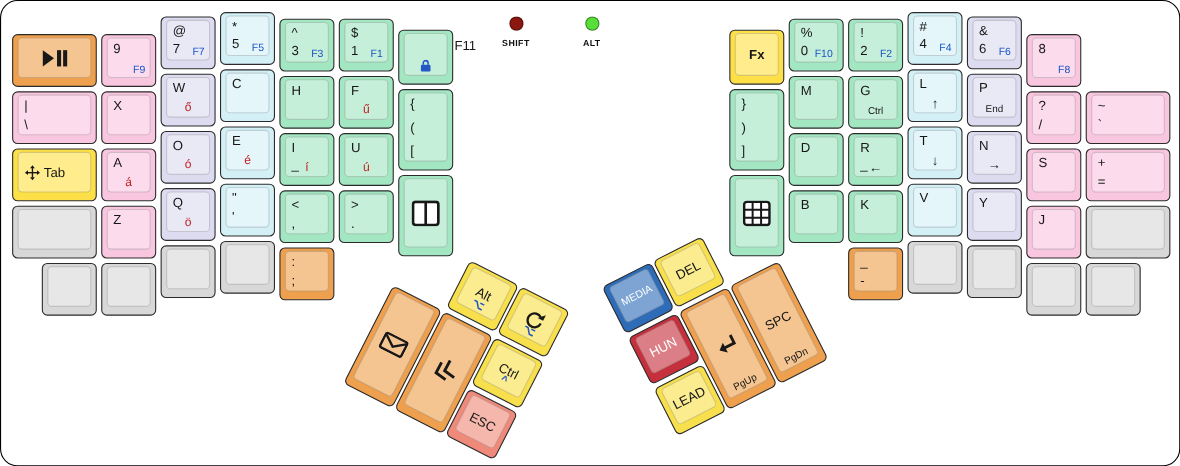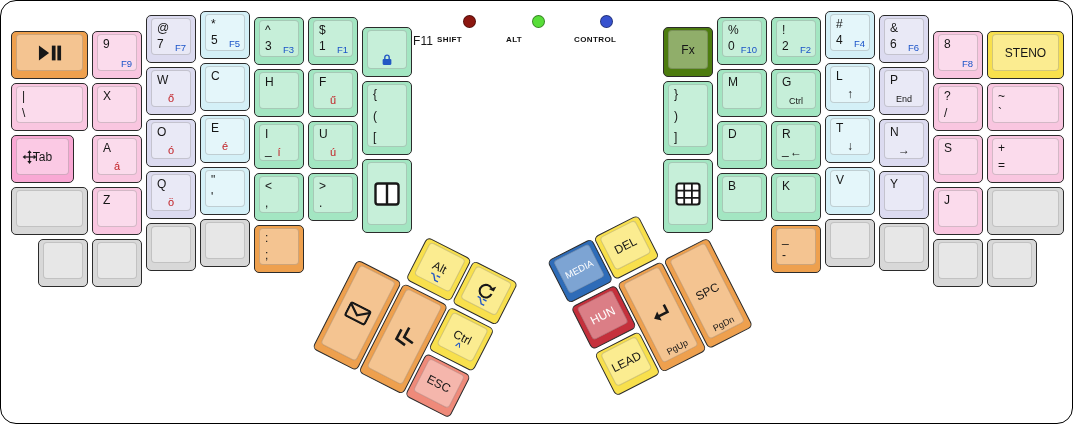--- a/index.html
+++ b/index.html
@@ -19,21 +19,21 @@
   .p-bc{bottom:2px;left:50%;transform:translateX(-50%);}
   .p-c{top:50%;left:50%;transform:translate(-50%,-50%);}
   .p-tc{top:4px;left:50%;transform:translateX(-50%);margin-left:36px;}
   .p-cl{top:50%;left:5px;transform:translateY(-50%);}
   .c-fn{color:#1a53c8;font-size:9.5px;}
   .c-acc{color:#c22126;font-size:11px;}
   .c-sm{font-size:9px;}
   .c-xs{font-size:9.5px;}
   .c-white{color:#ffffff;}
   .c-mark{color:#2257c4;font-size:10px;font-weight:bold;}
-  .ind{position:absolute;width:64px;text-align:left;}
+  .ind{position:absolute;width:64px;text-align:center;}
   .ind .dot{width:11px;height:11px;border-radius:50%;margin:0 auto;border:1px solid rgba(0,0,0,0.4);}
   .ind .ilb{margin-top:7px;font-size:8px;font-weight:bold;letter-spacing:0.4px;color:#111;}
 </style>
 </head>
 <body>
 
 <div class="board">
     <div class="key" style="left: 10px; top: 30px; width: 77px; height: 48px; background: rgb(238, 160, 78);">
       <div class="cap">
         <span class="lb p-c">
@@ -44,21 +44,21 @@
           </svg>
         </span>
       </div>
     </div>
     <div class="key" style="left: 10px; top: 82px; width: 77px; height: 48px; background: rgb(249, 198, 224);">
       <div class="cap">
         <span class="lb p-tl">|</span>
         <span class="lb p-bl">\</span>
       </div>
     </div>
-    <div class="key" style="left: 10px; top: 134px; width: 63px; height: 48px; background: #f9a8d4;">
+    <div class="key" style="left: 10px; top: 134px; width: 77px; height: 48px; background: #fde047;">
       <div class="cap">
         <span class="lb p-cl">
           <svg width="15" height="15" viewBox="0 0 24 24" fill="#181818">
             <path d="M12 1l3.5 4.5h-7z"></path>
             <path d="M12 23l-3.5-4.5h7z"></path>
             <path d="M1 12l4.5-3.5v7z"></path>
             <path d="M23 12l-4.5 3.5v-7z"></path>
             <rect x="11" y="5" width="2" height="14"></rect>
             <rect x="5" y="11" width="14" height="2"></rect>
           </svg>
@@ -229,21 +229,21 @@
     </div>
     <div class="key" style="left: 199px; top: 218px; width: 50px; height: 48px; background: rgb(216, 216, 216);">
       <div class="cap"></div>
     </div>
     <div class="key" style="left: 253px; top: 224px; width: 50px; height: 48px; background: rgb(238, 160, 78);">
       <div class="cap">
         <span class="lb p-tl">:</span>
         <span class="lb p-bl">;</span>
       </div>
     </div>
-    <div class="key" style="left: 662px; top: 26px; width: 50px; height: 50px; background: #4d7c0f;">
+    <div class="key" style="left: 662px; top: 26px; width: 50px; height: 50px; background: #fde047; font-weight: bold;">
       <div class="cap">
         <span class="lb p-c">Fx</span>
       </div>
     </div>
     <div class="key" style="left: 662px; top: 80px; width: 50px; height: 74px; background: rgb(163, 230, 194);">
       <div class="cap">
         <span class="lb p-tl">}</span>
         <span class="lb p-cl">)</span>
         <span class="lb p-bl">]</span>
       </div>
@@ -369,25 +369,20 @@
       </div>
     </div>
     <div class="key" style="left: 932px; top: 134px; width: 50px; height: 48px; background: rgb(249, 198, 224);">
       <div class="cap">
         <span class="lb p-tl">S</span>
       </div>
     </div>
     <div class="key" style="left: 932px; top: 186px; width: 50px; height: 48px; background: rgb(249, 198, 224);">
       <div class="cap">
         <span class="lb p-tl">J</span>
-      </div>
-    </div>
-    <div class="key" style="left: 986px; top: 30px; width: 77px; height: 48px; background: rgb(248, 224, 77);">
-      <div class="cap">
-        <span class="lb p-c">STENO</span>
       </div>
     </div>
     <div class="key" style="left: 986px; top: 82px; width: 77px; height: 48px; background: rgb(249, 198, 224);">
       <div class="cap">
         <span class="lb p-tl">~</span>
         <span class="lb p-bl">`</span>
       </div>
     </div>
     <div class="key" style="left: 986px; top: 134px; width: 77px; height: 48px; background: rgb(249, 198, 224);">
       <div class="cap">
@@ -513,17 +508,13 @@
       </div>
     </div>
     <div class="ind" style="left: 436px; top: 14px;">
       <div class="dot" style="background: rgb(140, 23, 16);"></div>
       <div class="ilb">SHIFT</div>
     </div>
     <div class="ind" style="left: 505px; top: 14px;">
       <div class="dot" style="background: rgb(88, 222, 57);"></div>
       <div class="ilb">ALT</div>
     </div>
-    <div class="ind" style="left: 573px; top: 14px;">
-      <div class="dot" style="background: rgb(55, 82, 207);"></div>
-      <div class="ilb">CONTROL</div>
-    </div>
   </div>
 
 </body></html>

